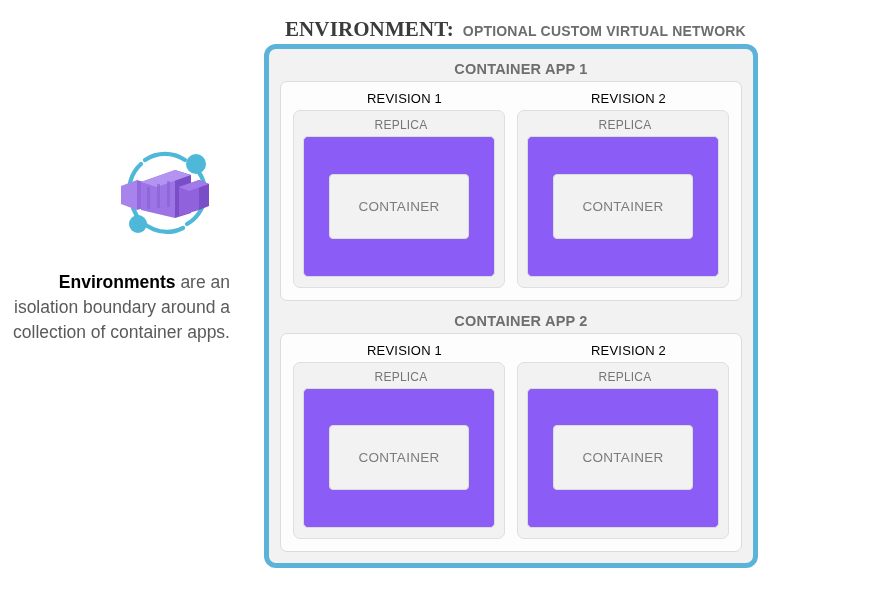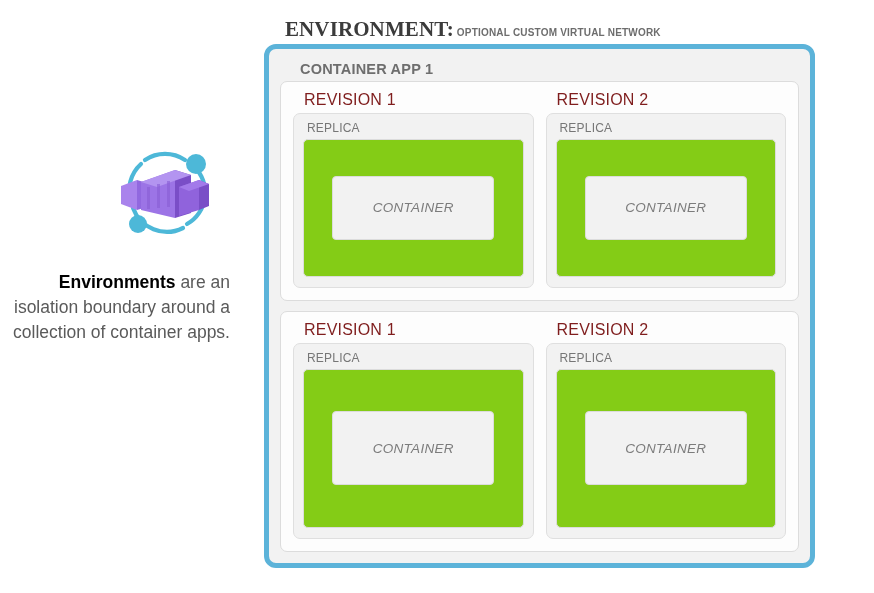--- a/index.html
+++ b/index.html
@@ -56,42 +56,43 @@
     white-space: nowrap;
   }
   .env-title .main {
     font-size: 21px;
     font-weight: bold;
     color: #3b3b3b;
     letter-spacing: 0.1px;
     font-family: Liberation Serif, serif;
   }
   .env-title .sub {
-    font-size: 10px;
+    font-size: 14px;
     font-weight: bold;
     color: #6d6d6d;
     letter-spacing: 0.2px;
-    margin-left: 3px;
+    margin-left: 9px;
   }
 
   
   .environment {
     position: absolute;
     left: 264px;
     top: 44px;
-    width: 551px;
+    width: 494px;
     height: 524px;
     box-sizing: border-box;
     border: 5px solid #5cb3d9;
     border-radius: 12px;
     background: #f2f2f2;
     padding: 10px 11px 11px 11px;
     display: flex;
     flex-direction: column;
     gap: 10px;
+    text-align: center;
   }
 
   
   .app-block {
     display: flex;
     flex-direction: column;
     flex: 1 1 0;
     min-height: 0;
   }
   .app-label {
@@ -114,22 +115,22 @@
   }
 
   
   .revision-block {
     flex: 1 1 0;
     min-width: 0;
     display: flex;
     flex-direction: column;
   }
   .revision-label {
-    font-size: 16px;
-    color: #7f1d1d;
+    font-size: 13px;
+    color: #000000;
     letter-spacing: 0.2px;
     padding: 1px 0 4px 11px;
   }
   .revision-panel {
     flex: 1 1 0;
     min-height: 0;
     box-sizing: border-box;
     border: 1.5px solid #dfdfdf;
     border-radius: 7px;
     background: #f2f2f2;
@@ -144,25 +145,24 @@
     color: #767676;
     letter-spacing: 0.2px;
     padding: 1px 0 4px 4px;
   }
   .replica-panel {
     flex: 1 1 0;
     min-height: 0;
     box-sizing: border-box;
     border: 1.5px solid #dcdcdc;
     border-radius: 5px;
-    background: #84cc16;
+    background: #8b5cf6;
     display: flex;
     align-items: center;
     justify-content: center;
-    font-style: italic;
   }
 
   
   .container-box {
     box-sizing: border-box;
     width: 74%;
     height: 47%;
     border: 1.5px solid #dcdcdc;
     border-radius: 4px;
     background: #f2f2f2;
@@ -246,20 +246,21 @@
               <span class="container-label">CONTAINER</span>
             </div>
           </div>
         </div>
       </div>
 
     </div>
   </div>
 
   <div class="app-block">
+    <div class="app-label">CONTAINER APP 2</div>
     <div class="app-panel">
 
       <div class="revision-block">
         <div class="revision-label">REVISION 1</div>
         <div class="revision-panel">
           <div class="replica-label">REPLICA</div>
           <div class="replica-panel">
             <div class="container-box">
               <span class="container-label">CONTAINER</span>
             </div>

